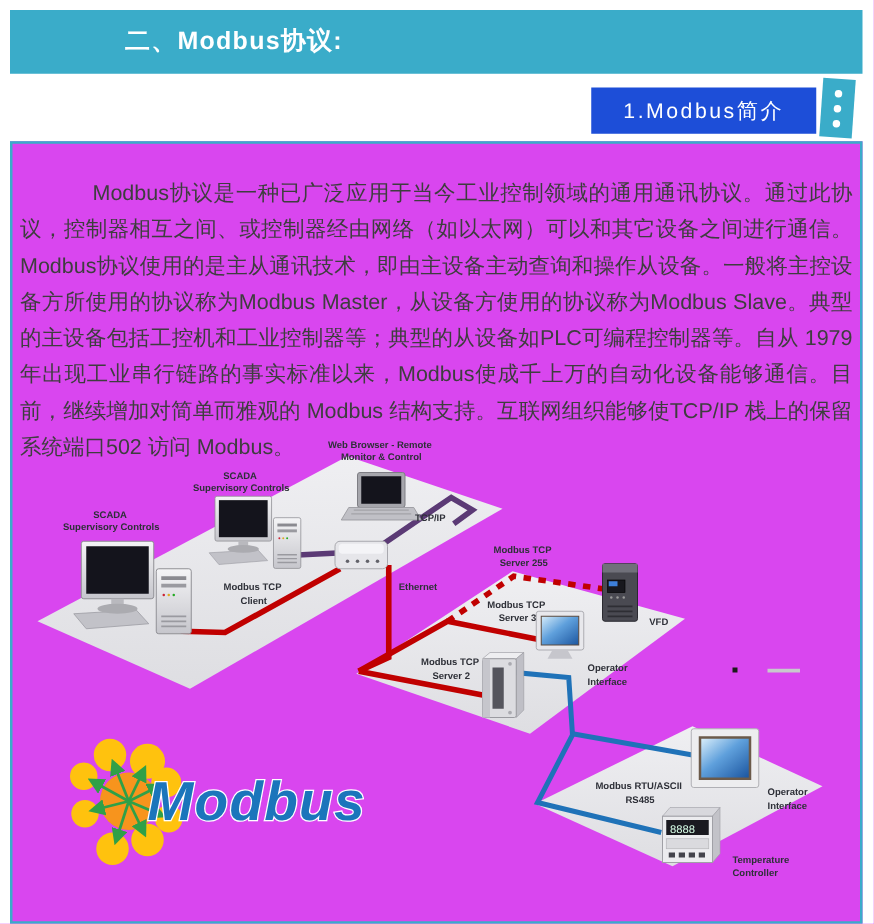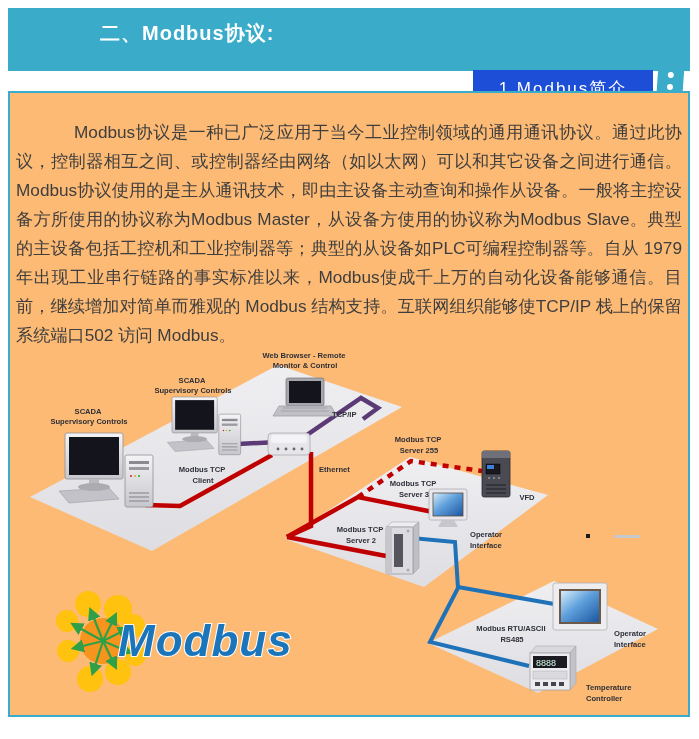--- a/index.html
+++ b/index.html
@@ -2,41 +2,41 @@
 <html><head>
 <meta charset="utf-8">
 <style>
   html,body{margin:0;padding:0;}
   body{
     width:699px;height:739px;position:relative;overflow:hidden;
     background:#ffffff;
     font-family:"Liberation Sans","DejaVu Sans",sans-serif;
   }
   .banner{
-    position:absolute;left:8px;top:8px;width:682px;height:63px;
+    position:absolute;left:8px;top:8px;width:682px;height:51px;
     background:#3AACC9;
   }
   .banner .title{
     display:block;padding-left:92px;line-height:51px;
     color:#ffffff;font-size:20px;font-weight:bold;letter-spacing:1px;
   }
   .section-tab{
     position:absolute;left:473px;top:70px;width:180px;height:37px;
     background:#1d4ed8;color:#fff;text-align:center;line-height:37px;
     font-size:17px;letter-spacing:2px;cursor:pointer;
   }
   .dots-chip{
     position:absolute;left:657px;top:63px;width:26px;height:47px;
     background:#3AACC9;transform:rotate(4deg);
     display:flex;flex-direction:column;align-items:center;justify-content:center;gap:6px;
   }
   .dots-chip i{width:6px;height:6px;border-radius:50%;background:#fff;}
   .content-box{
-    position:absolute;left:8px;top:91px;width:678px;height:622px;
-    border:2px solid #3AACC9;background:#fdba74;
+    position:absolute;left:8px;top:113px;width:678px;height:622px;
+    border:2px solid #3AACC9;background:#d946ef;
   }
   .para{
     margin:25px 6px 0 6px;
     font-size:17.2px;line-height:29px;color:#3E3E3E;
     text-align:justify;text-indent:58px;
     font-weight:500;
   }
   .diagram{position:absolute;left:22px;top:345px;width:668px;height:390px;}
   svg text{font-family:"Liberation Sans","DejaVu Sans",sans-serif;}
   .dlabel{font-size:7.6px;font-weight:600;fill:#2E3038;}

